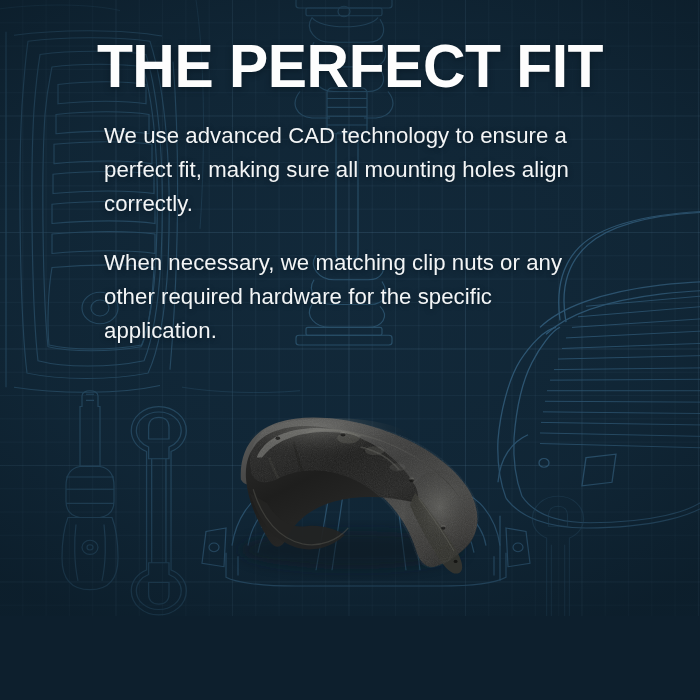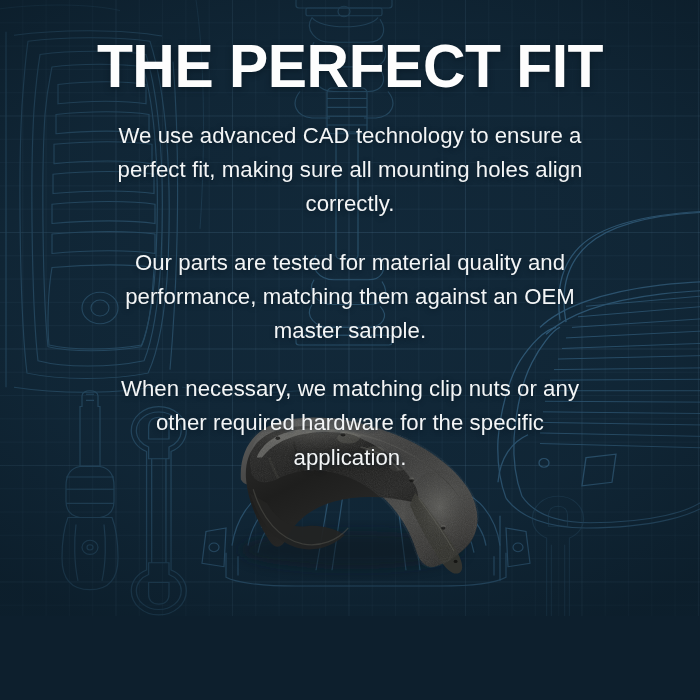--- a/index.html
+++ b/index.html
@@ -75,21 +75,20 @@
     text-shadow: 0 2px 7px rgba(5,18,28,0.55);
     white-space: nowrap;
   }
   #body-copy {
     position: absolute;
     top: 119px;
     left: 0;
     right: 0;
     padding: 0 104px;
     box-sizing: border-box;
-    text-align: center;
   }
   .para {
     margin: 0 0 24px 0;
     color: #f3f5f6;
     font-size: 22.2px;
     line-height: 34.2px;
     font-weight: 400;
     letter-spacing: 0.05px;
     text-shadow: 0 1px 5px rgba(6,20,30,0.62);
   }
@@ -415,18 +414,17 @@
         <rect x="210" y="465" width="290" height="200" fill="#9b9b94"></rect>
       </g>
     </svg>
   </div>
 
   <div id="content">
     <h1 id="headline">THE PERFECT FIT</h1>
 
     <div id="body-copy">
       <p class="para">We use advanced CAD technology to ensure a perfect fit, making sure all mounting holes align correctly.</p>
-      <p class="para">Our parts are tested for material quality and performance, matching them against an OEM master sample.</p>
       <p class="para">When necessary, we matching clip nuts or any other required hardware for the specific application.</p>
     </div>
   </div>
 
 </div>
 
 </body></html>

